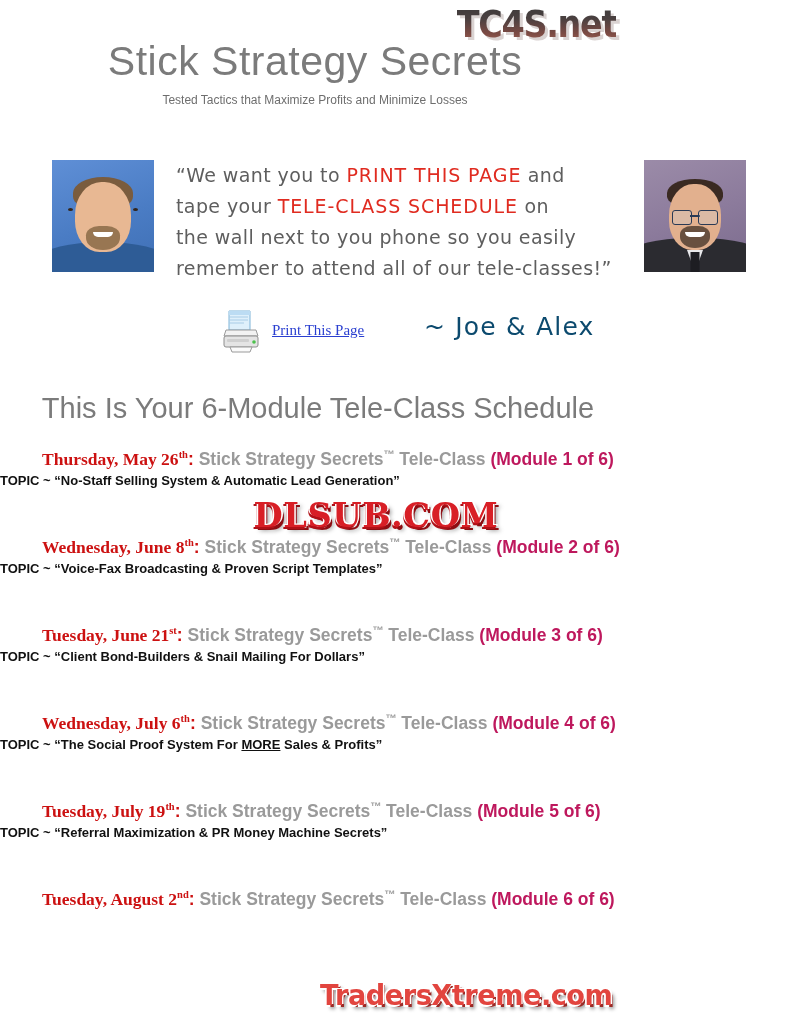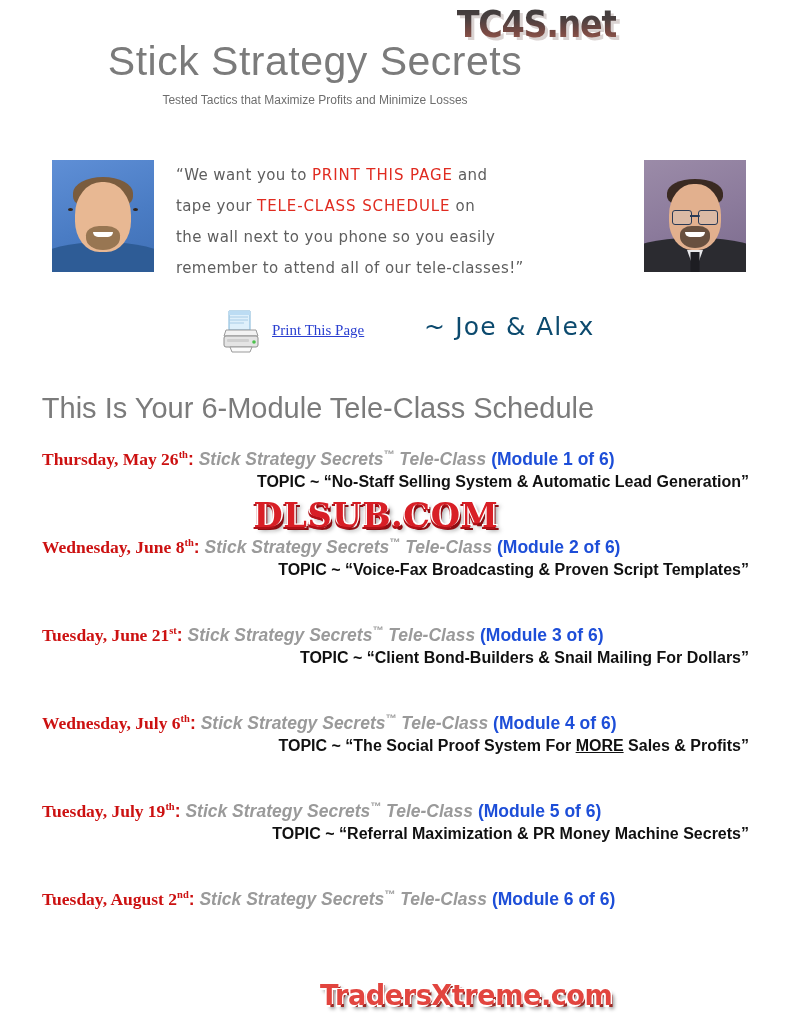--- a/index.html
+++ b/index.html
@@ -62,21 +62,21 @@
   .lens.l{left:0;} .lens.r{right:0;}
   .bridge{position:absolute;left:18px;top:5px;width:10px;height:1.6px;background:#2a3a55;}
   .eye{position:absolute;width:5px;height:3px;background:#33251a;border-radius:50%;top:48px;}
   .eye.l{left:16px;} .eye.r{right:16px;}
   .mouth{position:absolute;left:50%;transform:translateX(-50%);top:72px;width:20px;height:5px;background:#fff;border-radius:0 0 9px 9px;}
 
   
   .quote{
     position:absolute;left:176px;top:160px;width:460px;
     font-family:"DejaVu Sans", sans-serif;
-    font-size:15px;line-height:31px;color:#5e5e5e;letter-spacing:.4px;
+    font-size:19px;line-height:31px;color:#5e5e5e;letter-spacing:.4px;
   }
   .quote .hl{color:#e02b20;letter-spacing:.9px;}
 
   
   .print-block{position:absolute;left:216px;top:306px;display:flex;align-items:center;gap:8px;}
   .printer{position:relative;width:48px;height:48px;}
   .print-link{
     font-family:"Liberation Serif", serif;
     font-size:15px;color:#2a3fd0;text-decoration:underline;white-space:nowrap;
   }
@@ -94,26 +94,26 @@
 
   
   .modules{position:absolute;left:0;top:448px;width:791px;}
   .module{position:relative;height:88px;}
   .mod-date-line{
     padding-left:42px;font-size:17.5px;font-weight:bold;white-space:nowrap;
   }
   .mod-date{color:#cc1111;font-family:Liberation Serif, serif;}
   .mod-date sup{font-size:10.5px;vertical-align:super;}
   .mod-colon{color:#cc1111;}
-  .mod-series{color:#9a9a9a;font-weight:bold;font-style:italic;}
+  .mod-series{color:#9a9a9a;font-weight:bold;}
   .mod-series .tm{font-size:11px;vertical-align:super;}
-  .mod-tag{color:#1d4ed8;font-weight:bold;}
+  .mod-tag{color:#be185d;font-weight:bold;}
   .mod-topic{
-    text-align:right;padding-right:42px;margin-top:3px;
-    font-size:16px;font-weight:bold;color:#111111;white-space:nowrap;
+    text-align:left;padding-right:42px;margin-top:3px;
+    font-size:13px;font-weight:bold;color:#111111;white-space:nowrap;
   }
   .mod-topic u{text-decoration:underline;}
 
   
   .watermark{
     position:absolute;left:256px;top:496px;
     font-family:"DejaVu Serif", serif;
     font-weight:bold;font-size:33px;letter-spacing:.5px;
     color:#d81f26;
     transform:scaleX(1.02);

